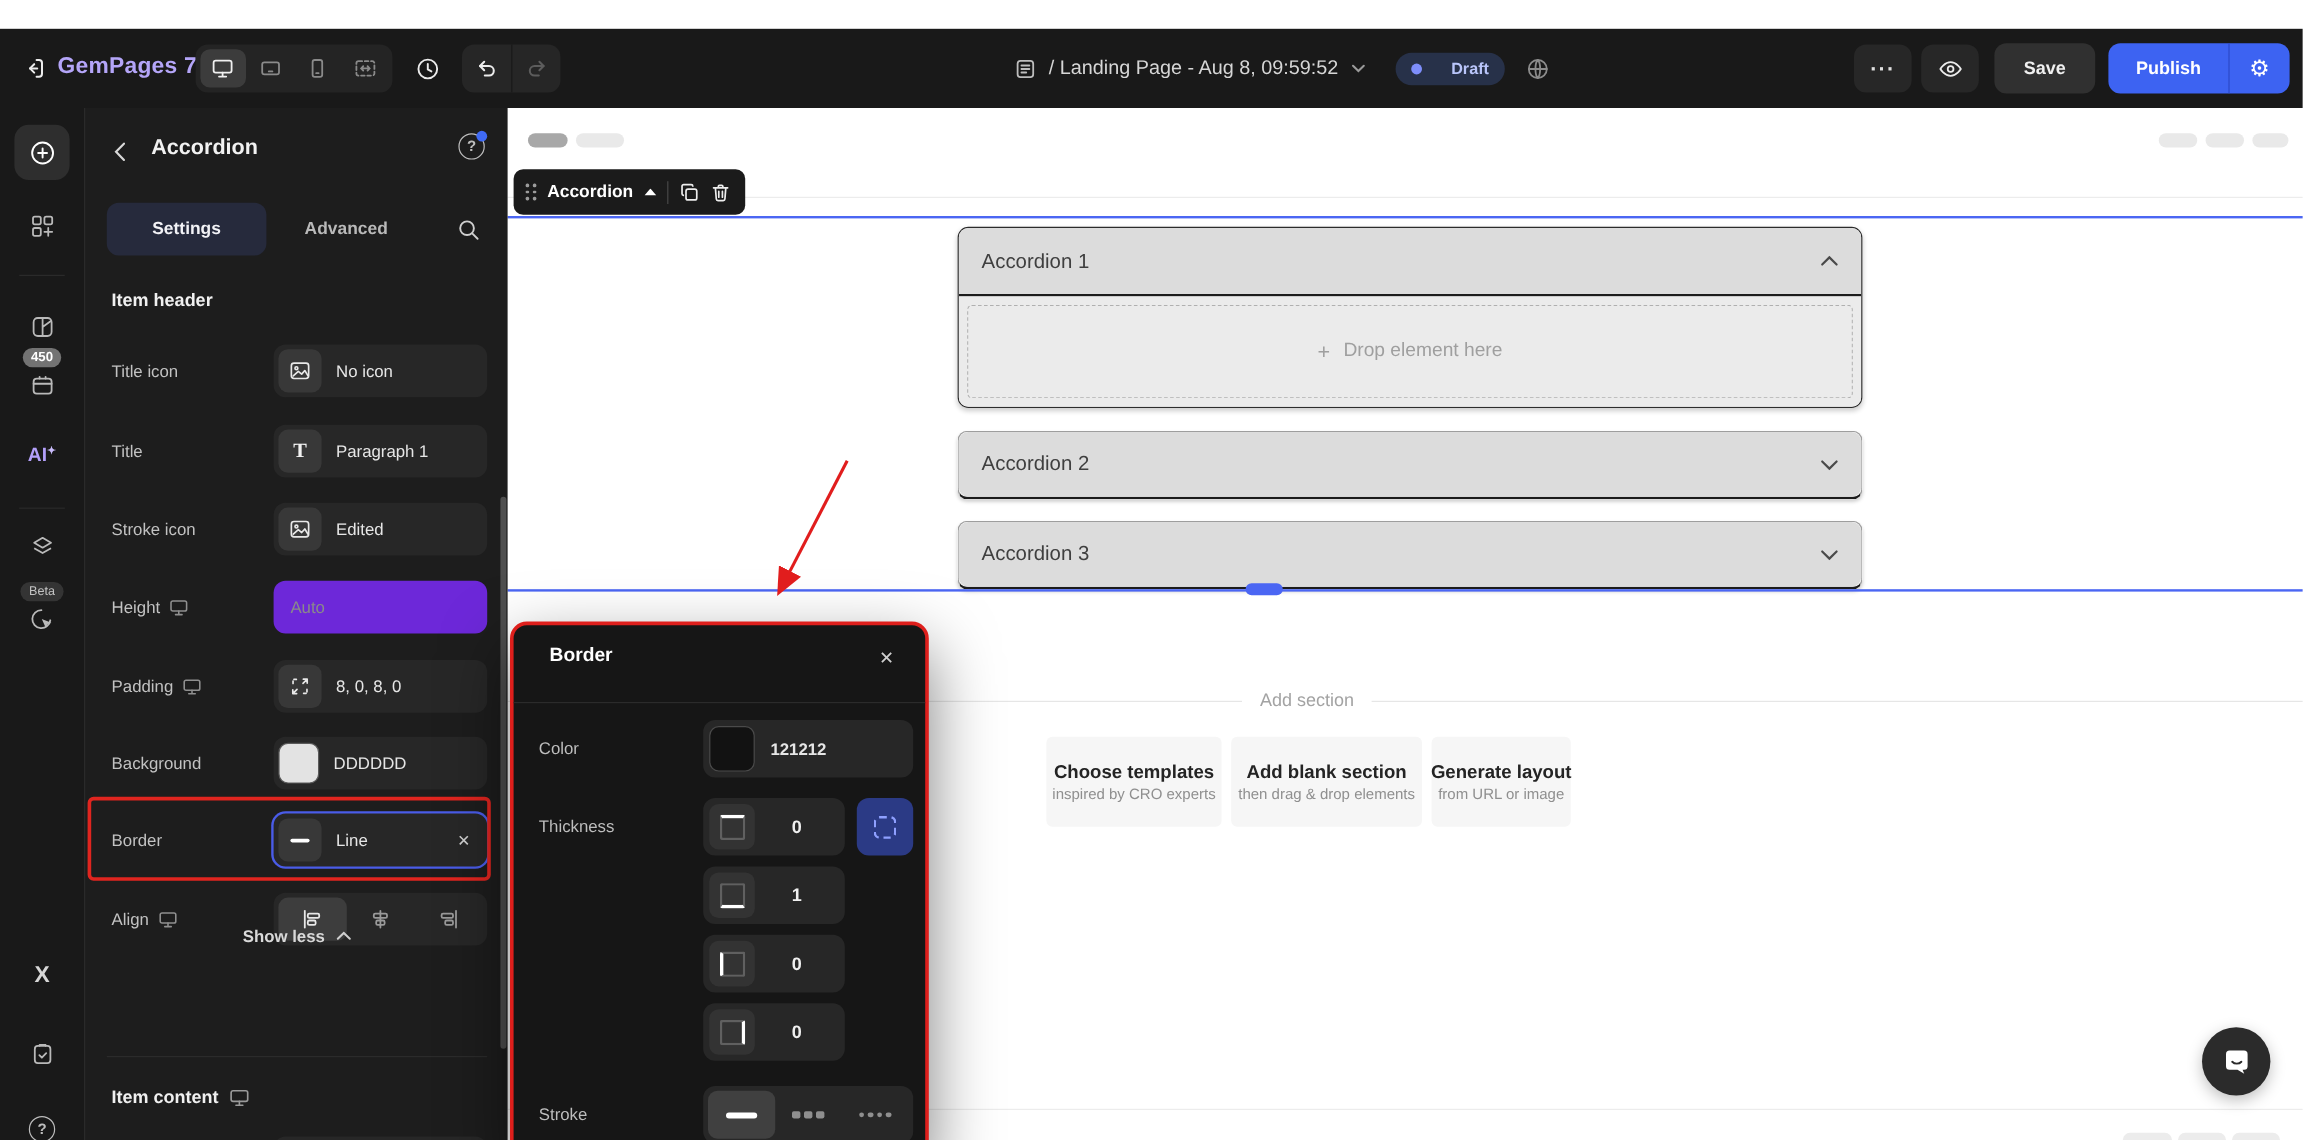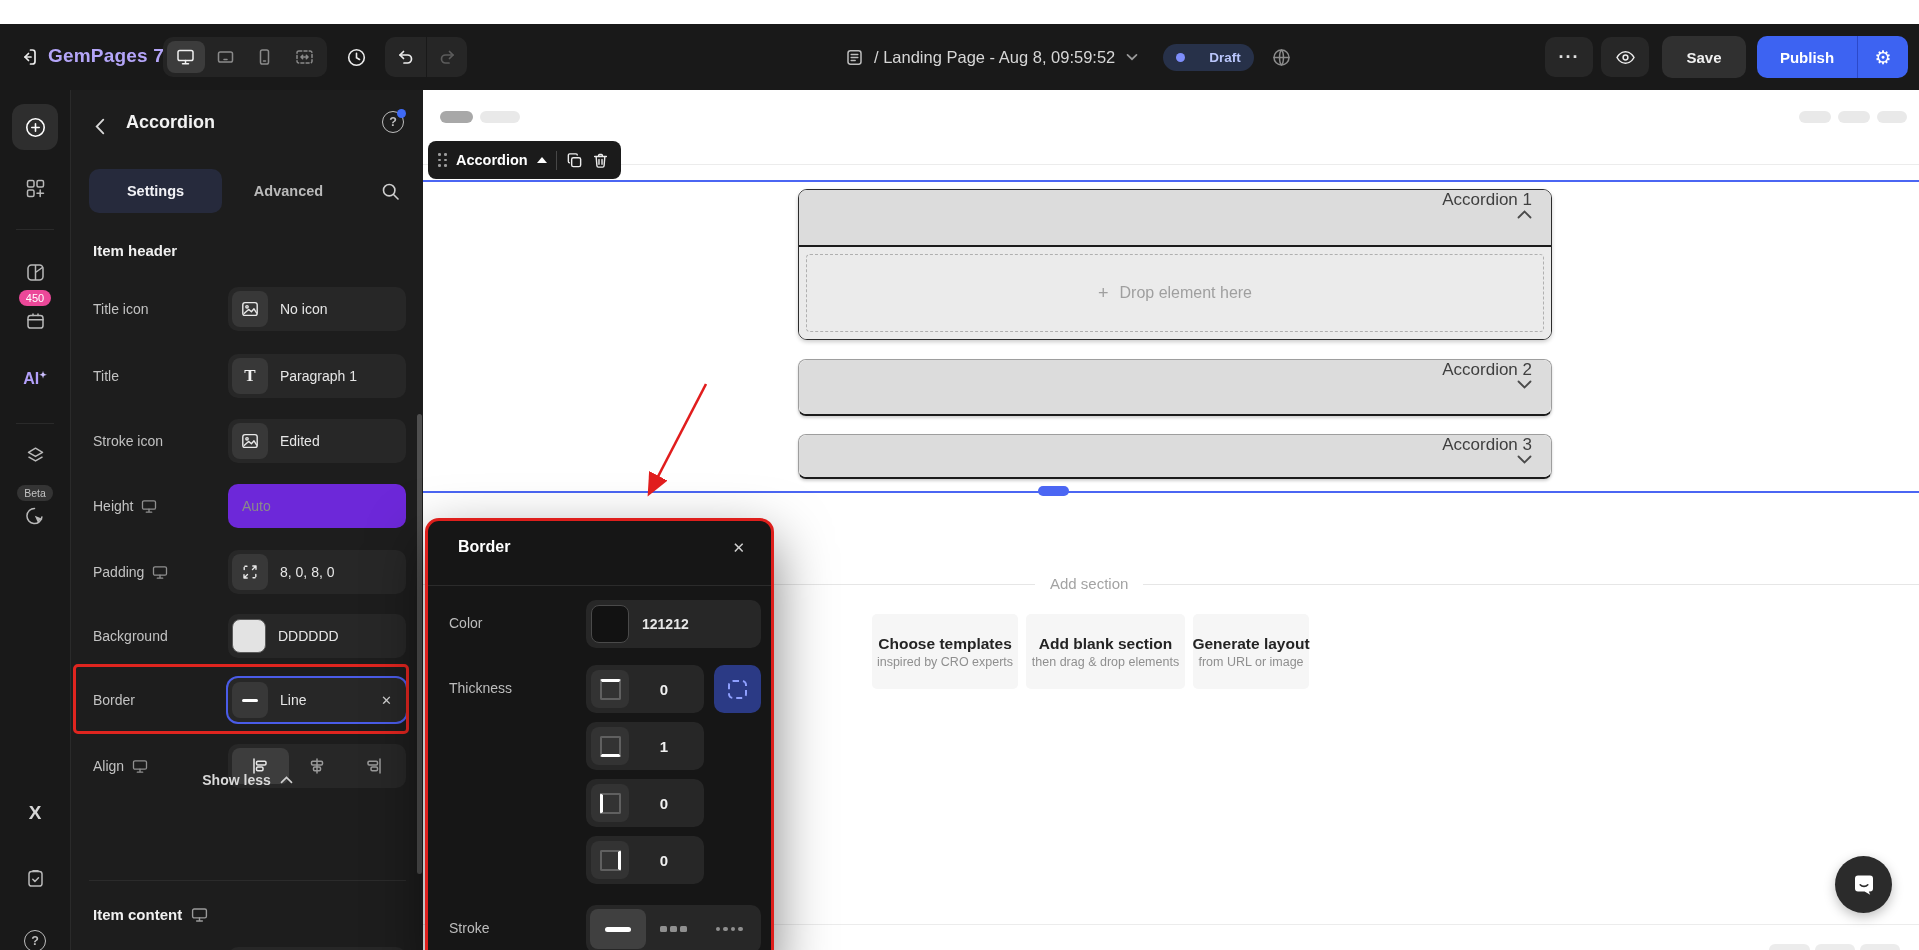--- a/index.html
+++ b/index.html
@@ -27,21 +27,21 @@
   .pub-group { position:absolute; left:1757px; top:12px; width:151px; height:42px; background:#3d63f2; border-radius:10px; display:flex; align-items:center; overflow:hidden; }
   .pub-label { width:100px; text-align:center; color:#fff; font-size:15px; font-weight:600; }
   .pub-div { width:1px; height:42px; background:#2c49c9; }
   .pub-gear { flex:1; display:flex; align-items:center; justify-content:center; color:#fff; font-size:19px; }
 
   
   .rail { position:absolute; left:0; top:66px; width:70px; height:884px; background:#191919; z-index:20; }
   .rail-item { position:absolute; left:0; width:70px; display:flex; justify-content:center; }
   .rail-tile { width:46px; height:46px; border-radius:12px; background:#2e2e2e; display:flex; align-items:center; justify-content:center; }
   .rail-div { position:absolute; left:16px; width:38px; height:1px; background:#2a2a2a; }
-  .badge-450 { background:#ec4899; color:#fff; font-size:11px; font-weight:400; border-radius:9px; padding:2px 7px; }
+  .badge-450 { background:#737373; color:#fff; font-size:11px; font-weight:700; border-radius:9px; padding:2px 7px; }
   .badge-beta { background:#343434; color:#c3c3c3; font-size:10.5px; border-radius:8px; padding:2px 7px; }
   .ai-label { color:#b3a0fa; font-size:16px; font-weight:800; }
   .x-label { color:#d6d6d6; font-size:19px; font-weight:800; }
   .help-circle { width:22px; height:22px; border:1.6px solid #bdbdbd; border-radius:50%; color:#bdbdbd; font-size:12.5px; font-weight:700; display:flex; align-items:center; justify-content:center; }
 
   
   .panel { position:absolute; left:70px; top:66px; width:353px; height:884px; background:#1d1d1d; border-left:1px solid #2a2a2a; overflow:hidden; z-index:10; }
   .panel-title { color:#f2f2f2; font-size:18px; font-weight:700; }
   .help-wrap { position:absolute; left:311px; top:21px; }
   .help-dot { position:absolute; right:-2px; top:-2px; width:9px; height:9px; border-radius:50%; background:#3f6af5; }
@@ -92,21 +92,21 @@
   .canvas { position:absolute; left:423px; top:66px; width:1496px; height:884px; background:#fff; }
   .skel { position:absolute; border-radius:6px; background:#e9e9e9; }
   .hline { position:absolute; left:0; width:1496px; height:1px; background:#ececec; }
   .blueline { position:absolute; left:0; width:1496px; height:2px; background:#4b66f3; }
   .el-toolbar { position:absolute; left:5px; top:51px; height:38px; background:#1b1b1b; border-radius:8px; display:flex; align-items:center; gap:9px; padding:0 12px 0 10px; z-index:5; }
   .drag-dots { width:9px; height:14px; position:relative; }
   .drag-dots i { position:absolute; width:2.6px; height:2.6px; border-radius:50%; background:#9c9c9c; }
   .tb-label { color:#fff; font-size:14.5px; font-weight:600; }
   .tb-div { width:1px; height:19px; background:#474747; }
   .acc-item { position:absolute; left:375px; width:754px; }
-  .acc-head { height:57px; background:#dcdcdc; display:flex; align-items:flex-end; padding:0 19px; color:#3f3f3f; font-size:17px;flex-direction:column; }
+  .acc-head { height:57px; background:#dcdcdc; display:flex; align-items:center; padding:0 19px; color:#3f3f3f; font-size:17px; }
   .acc-solo { border:1px solid #9e9e9e; border-bottom:2px solid #1c1c1c; border-radius:8px; box-shadow:0 2px 3px rgba(0,0,0,.18); }
   .acc-open { border:1.5px solid #2c2c2c; border-radius:9px; overflow:hidden; box-shadow:0 2px 4px rgba(0,0,0,.2); }
   .acc-open .acc-head { border-bottom:2px solid #1c1c1c; }
   .acc-body { height:92px; background:#ebebeb; padding:7px; }
   .dropzone { height:100%; border:1px dashed #b0b0b0; border-radius:4px; display:flex; align-items:center; justify-content:center; gap:11px; color:#9f9f9f; font-size:16px; }
   .drop-plus { font-size:18px; color:#9f9f9f; }
   .blue-handle { position:absolute; left:615px; top:396px; width:31px; height:10px; border-radius:5px; background:#4b66f3; z-index:6; }
   .addsec-lbl { position:absolute; left:612px; top:483px; background:#fff; padding:0 15px; color:#a3a3a3; font-size:15px; line-height:22px; }
   .cards { position:absolute; left:449px; top:524px; display:flex; gap:8px; }
   .card { height:75px; background:#f6f6f6; border-radius:5px; display:flex; flex-direction:column; align-items:center; justify-content:center; gap:2px; padding:0 16px; }
@@ -551,21 +551,21 @@
       <span>Accordion 2</span>
       <span class="ic" style="margin-left:auto;">
         <svg width="15" height="9" viewBox="0 0 15 9" fill="none" stroke="#4a4a4a" stroke-width="1.8" stroke-linecap="round">
               <path d="M1.5 1.5l6 6 6-6"></path>
             </svg>
       </span>
     </div>
   </div>
 
   <div class="acc-item acc-solo" style="top:344px;">
-    <div class="acc-head" style="height:42px;border-radius:8px;">
+    <div class="acc-head" style="height:54px;border-radius:8px;">
       <span>Accordion 3</span>
       <span class="ic" style="margin-left:auto;">
         <svg width="15" height="9" viewBox="0 0 15 9" fill="none" stroke="#4a4a4a" stroke-width="1.8" stroke-linecap="round">
               <path d="M1.5 1.5l6 6 6-6"></path>
             </svg>
       </span>
     </div>
   </div>
 
   <div class="blueline" style="top:401px;"></div>

